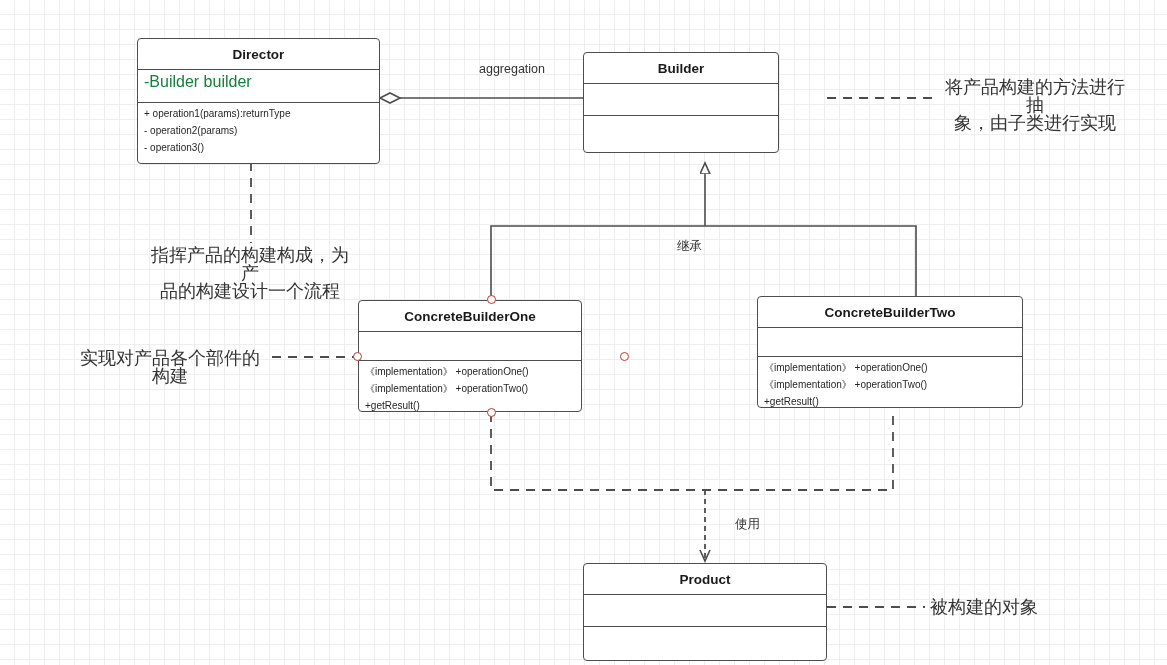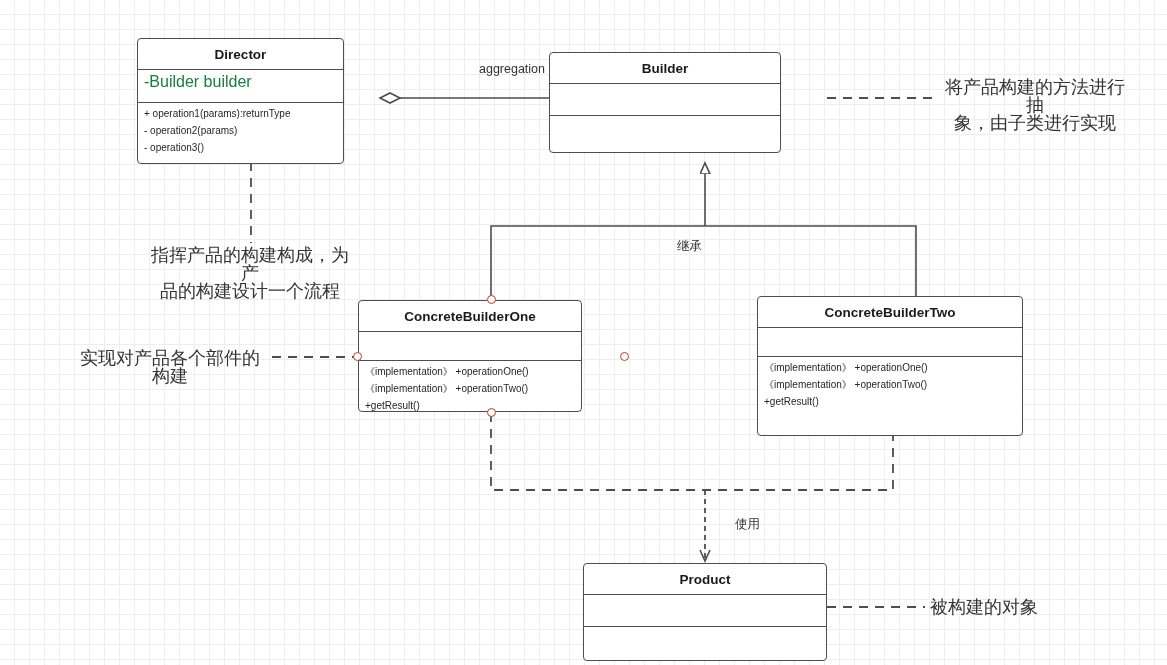--- a/index.html
+++ b/index.html
@@ -118,52 +118,52 @@
       <path d="M491,413 L491,490 L893,490 L893,413" fill="none" stroke="#4d4d4d" stroke-width="1.8" stroke-dasharray="9,7"></path>
       <line x1="705" y1="490" x2="705" y2="560" stroke="#4d4d4d" stroke-width="1.8" stroke-dasharray="5,4" marker-end="url(#open-arrow)"></line>
     </g>
 
     <line x1="827" y1="98" x2="935" y2="98" stroke="#4d4d4d" stroke-width="1.8" stroke-dasharray="9,7"></line>
     <line x1="251" y1="162" x2="251" y2="243" stroke="#4d4d4d" stroke-width="1.8" stroke-dasharray="9,7"></line>
     <line x1="272" y1="357" x2="357" y2="357" stroke="#4d4d4d" stroke-width="1.8" stroke-dasharray="9,7"></line>
     <line x1="827" y1="607" x2="925" y2="607" stroke="#4d4d4d" stroke-width="1.8" stroke-dasharray="9,7"></line>
   </svg>
 
-  <div class="uml-class" style="left:137px; top:38px; width:207px; height:126px;">
+  <div class="uml-class" style="left:137px; top:38px; width:243px; height:126px;">
     <div class="uml-title" style="height:31px;">Director</div>
     <div class="uml-attrs" style="height:33px;">
       <div>-Builder builder</div>
     </div>
     <div class="uml-ops">
       <div>+ operation1(params):returnType</div>
       <div>- operation2(params)</div>
       <div>- operation3()</div>
     </div>
   </div>
 
-  <div class="uml-class" style="left:549px; top:52px; width:232px; height:101px;">
+  <div class="uml-class" style="left:583px; top:52px; width:196px; height:101px;">
     <div class="uml-title" style="height:31px;">Builder</div>
     <div class="uml-attrs" style="height:32px;"></div>
   </div>
 
   <div class="uml-class" style="left:358px; top:300px; width:224px; height:112px;">
     <div class="uml-title" style="height:31px;">ConcreteBuilderOne</div>
     <div class="uml-attrs" style="height:29px;"></div>
     <div class="uml-ops">
       <div>《implementation》 +operationOne()</div>
       <div>《implementation》 +operationTwo()</div>
       <div>+getResult()</div>
     </div>
   </div>
   <div class="handle" style="left:487px; top:295px;"></div>
   <div class="handle" style="left:353px; top:352px;"></div>
   <div class="handle" style="left:620px; top:352px;"></div>
   <div class="handle" style="left:487px; top:408px;"></div>
 
-  <div class="uml-class" style="left:757px; top:296px; width:266px; height:140px;">
+  <div class="uml-class" style="left:757px; top:296px; width:266px; height:112px;">
     <div class="uml-title" style="height:31px;">ConcreteBuilderTwo</div>
     <div class="uml-attrs" style="height:29px;"></div>
     <div class="uml-ops">
       <div>《implementation》 +operationOne()</div>
       <div>《implementation》 +operationTwo()</div>
       <div>+getResult()</div>
     </div>
   </div>
 
   <div class="uml-class" style="left:583px; top:563px; width:244px; height:98px;">

